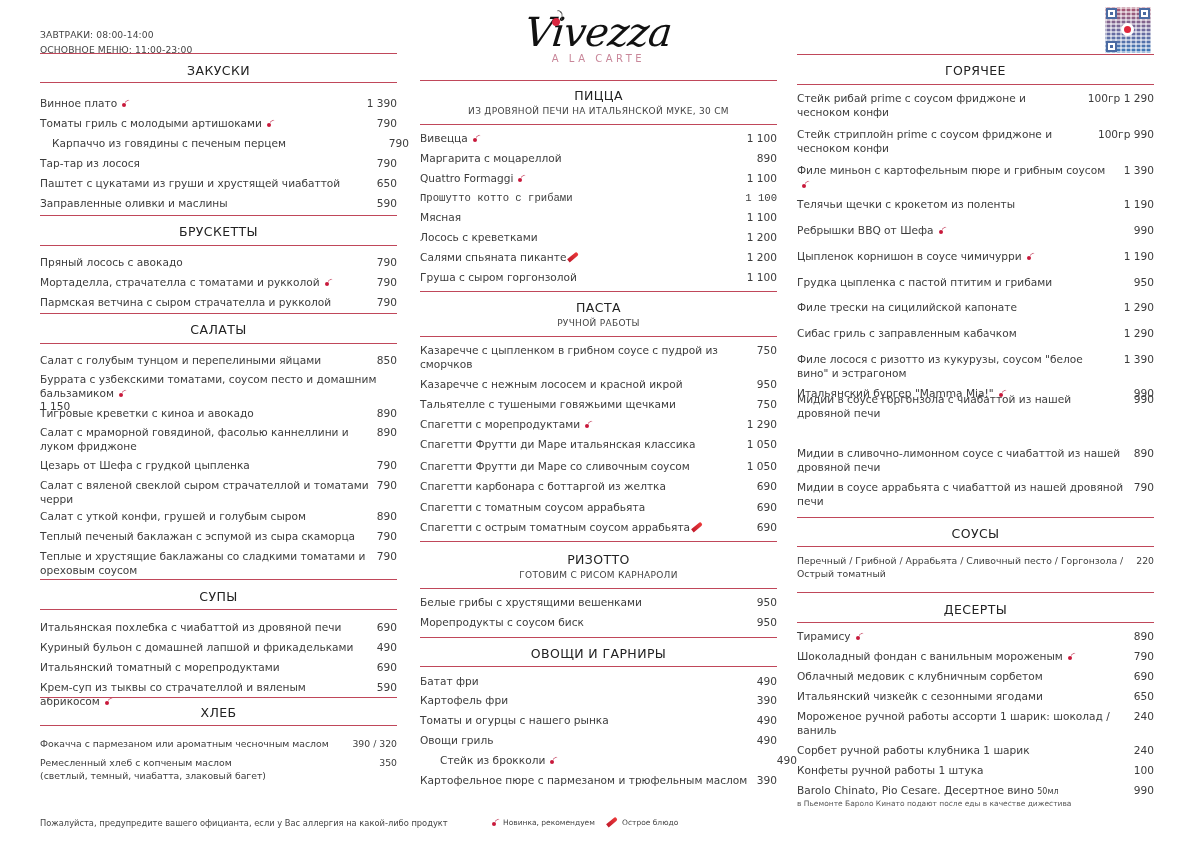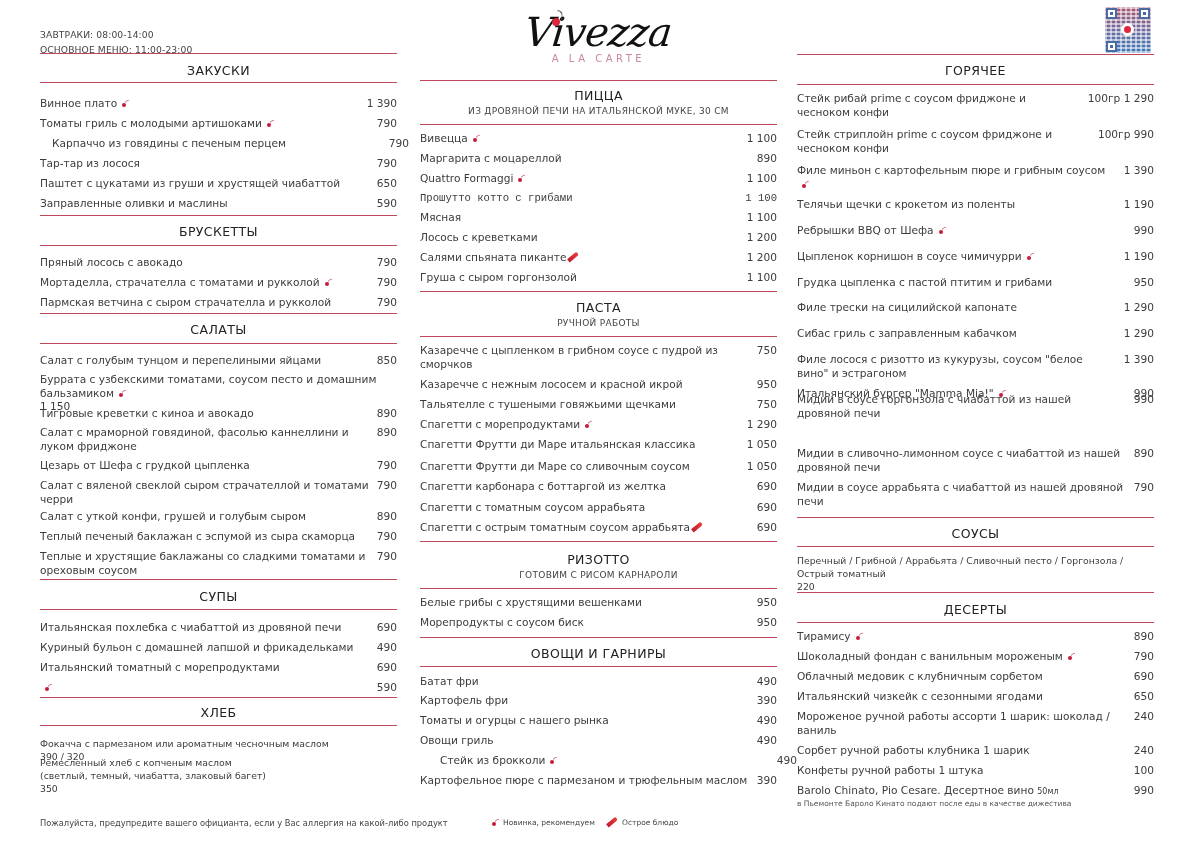--- a/index.html
+++ b/index.html
@@ -22,21 +22,21 @@
   .qr .finder { position: absolute; width: 11px; height: 11px; border: 2px solid #4a6aa2; background: #fff; }
   .qr .finder::after { content: ""; position: absolute; left: 2px; top: 2px; width: 3px; height: 3px; background: #4a6aa2; }
   .qr .dot { position: absolute; left: 19px; top: 19px; width: 7px; height: 7px; border-radius: 50%; background: #e0263c; box-shadow: 0 0 0 3px #fff; }
 
   .rule { position: absolute; height: 1px; background: #c0475a; }
 
   .sec-title { position: absolute; text-align: center; font-size: 12.5px; color: #222; letter-spacing: 0.4px; }
   .sec-sub { display: block; font-size: 9px; color: #444; letter-spacing: 0.3px; margin-top: 3px; }
 
   .item { position: absolute; display: flex; justify-content: space-between; align-items: flex-start; font-size: 10.6px; line-height: 13.5px; color: #3c3c3c; }
-  .item.sm { font-size: 9.3px; line-height: 13px; flex-direction: column; }
+  .item.sm { font-size: 9.3px; line-height: 13px; }
   .item .name { flex: 1; padding-right: 8px; }
   .item .price { white-space: nowrap; text-align: right; }
   .item .note { display: block; font-size: 7.5px; color: #555; line-height: 10px; }
   .item .ml { font-size: 8px; }
 
   .mark-new { display: inline-block; position: relative; width: 9px; height: 8px; margin-left: 4px; vertical-align: middle; }
   .mark-new::before { content: ""; position: absolute; left: 1px; top: 3px; width: 4px; height: 4px; border-radius: 50%; background: #c8193b; }
   .mark-new::after { content: ""; position: absolute; left: 4px; top: 0px; width: 5px; height: 3px; border-top: 1px solid #d06a80; border-radius: 4px 4px 0 0; transform: rotate(-30deg); }
 
   .mark-hot { display: inline-block; width: 12px; height: 4px; margin-left: 1px; vertical-align: middle; background: linear-gradient(90deg, #c21b2c, #ec3a3a); border-radius: 0 4px 4px 0; transform: rotate(-40deg); position: relative; top: -1px; }
@@ -166,21 +166,21 @@
       </div>
       <div class="item" style="left: 40px; top: 641px; width: 357px;">
         <div class="name"><span>Куриный бульон с домашней лапшой и фрикадельками</span></div>
         <div class="price">490</div>
       </div>
       <div class="item" style="left: 40px; top: 661px; width: 357px;">
         <div class="name"><span>Итальянский томатный с морепродуктами</span></div>
         <div class="price">690</div>
       </div>
       <div class="item" style="left: 40px; top: 681px; width: 357px;">
-        <div class="name"><span class="mark-new"></span></div>
+        <div class="name"><span>Крем-суп из тыквы со страчателлой и вяленым абрикосом</span><span class="mark-new"></span></div>
         <div class="price">590</div>
       </div>
       <div class="rule" style="left: 40px; top: 697px; width: 357px;"></div>
     </div>
     <div>
       <div class="sec-title" style="left: 40px; top: 705px; width: 357px;"><span>ХЛЕБ</span></div>
       <div class="rule" style="left: 40px; top: 725px; width: 357px;"></div>
       <div class="item sm" style="left: 40px; top: 737px; width: 357px;">
         <div class="name"><span>Фокачча с пармезаном или ароматным чесночным маслом</span></div>
         <div class="price">390 / 320</div>

